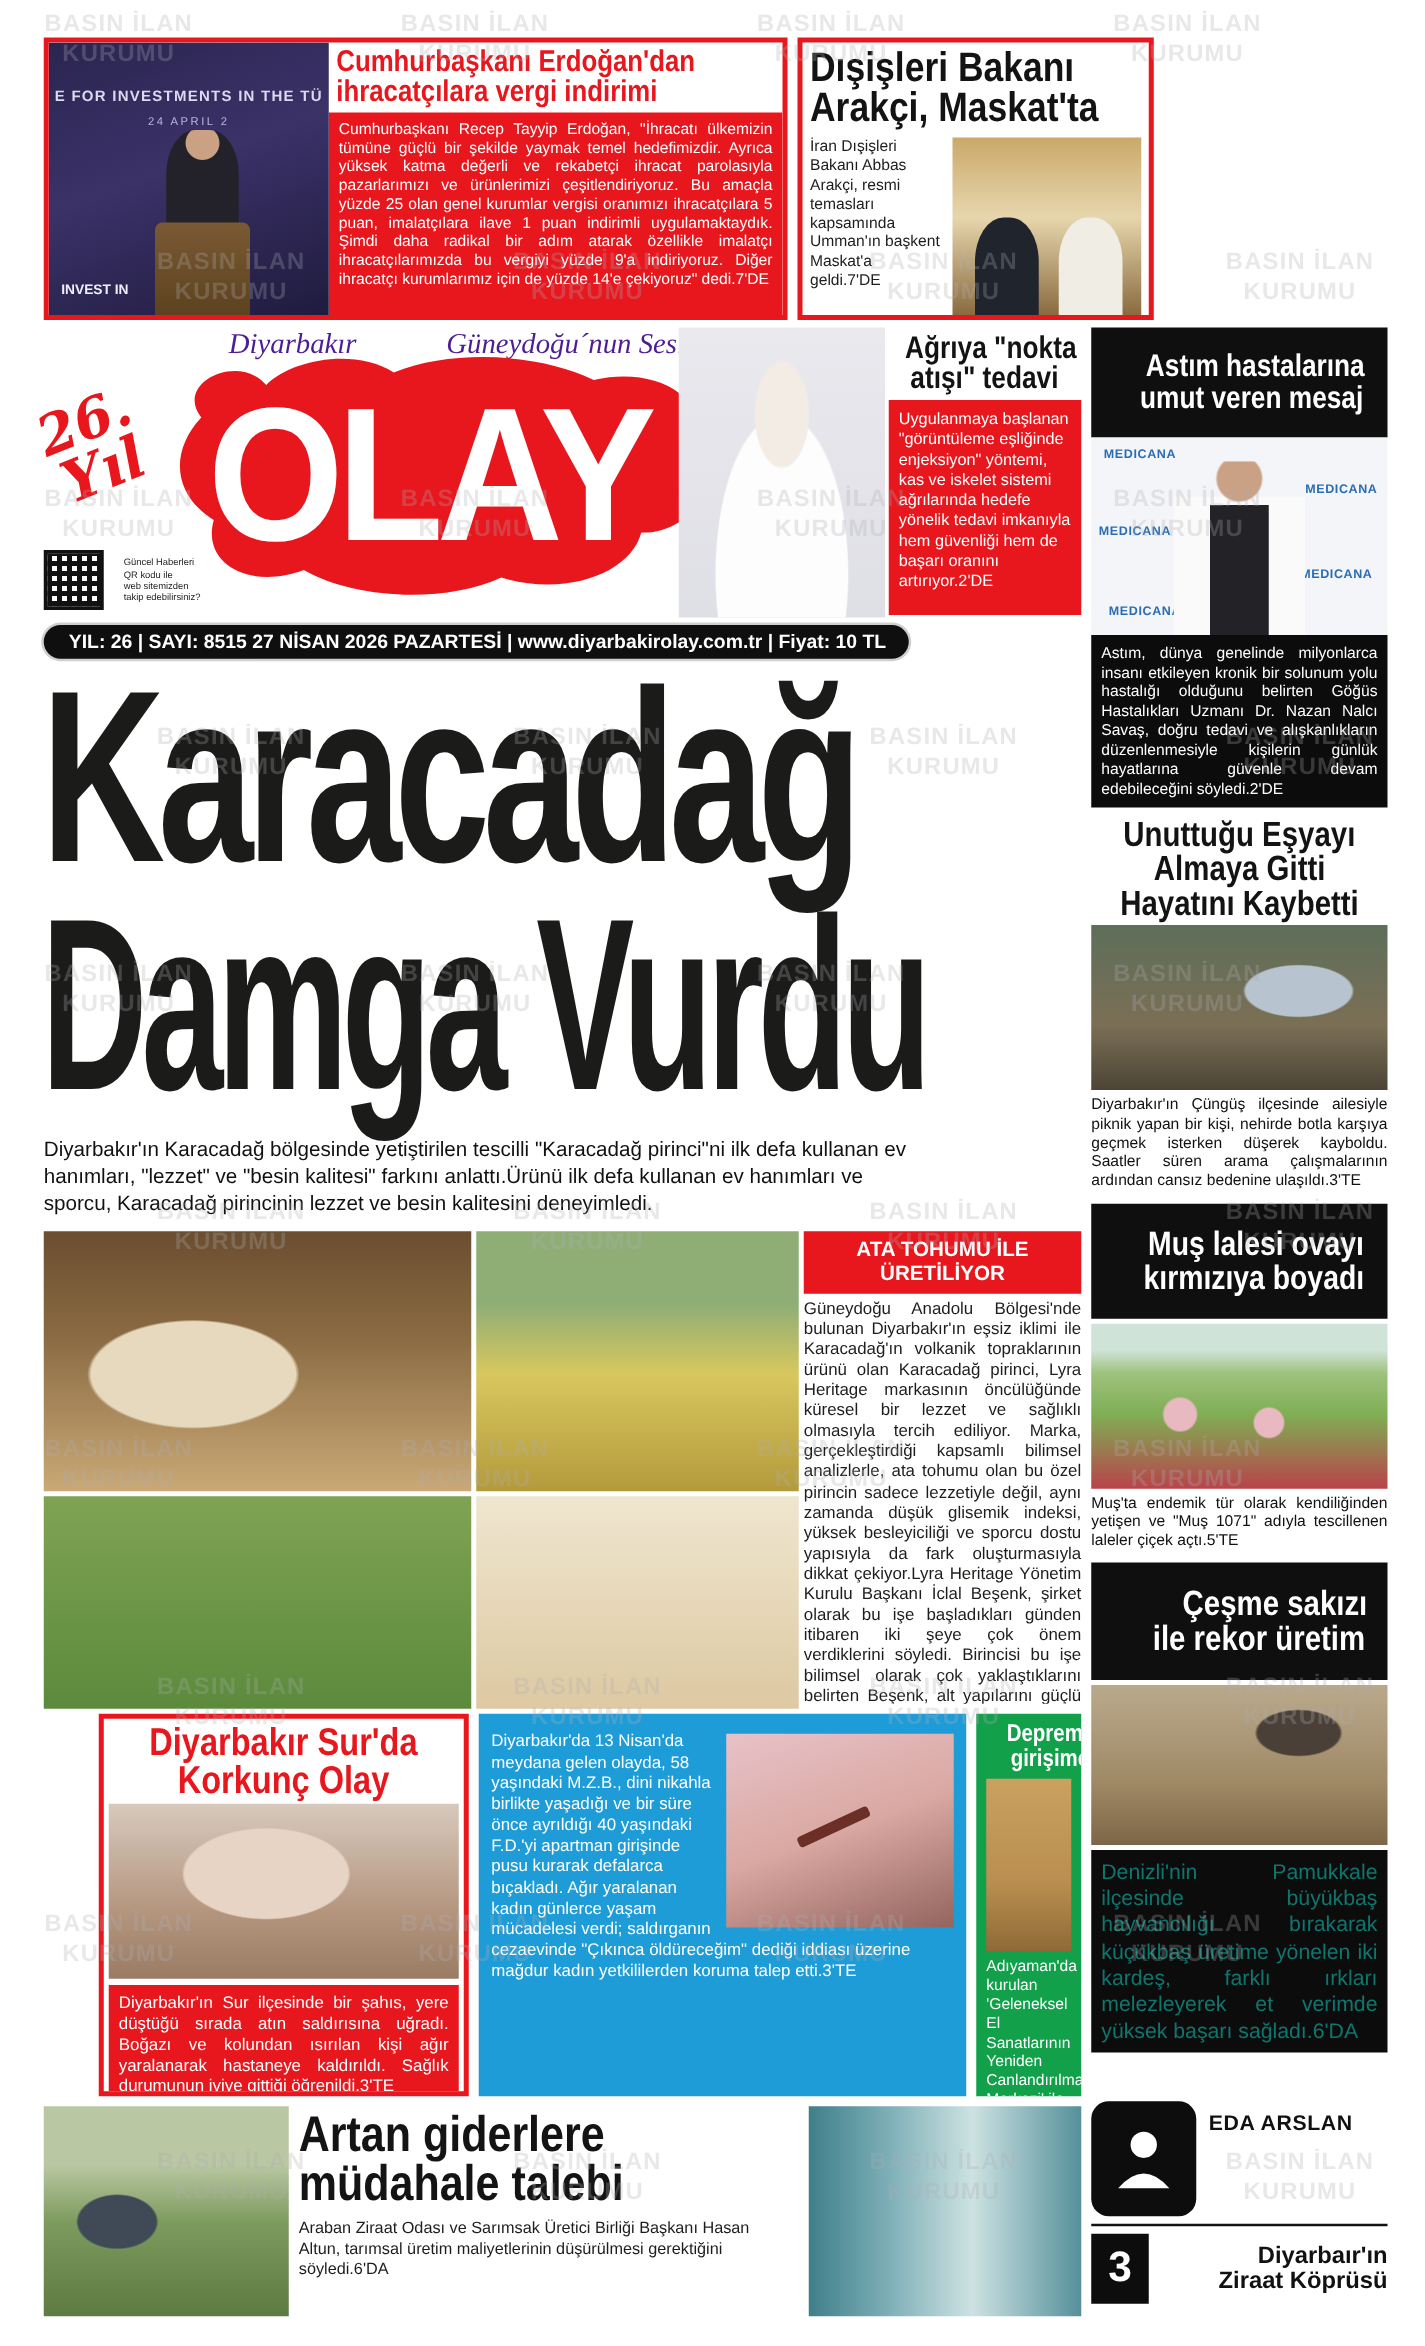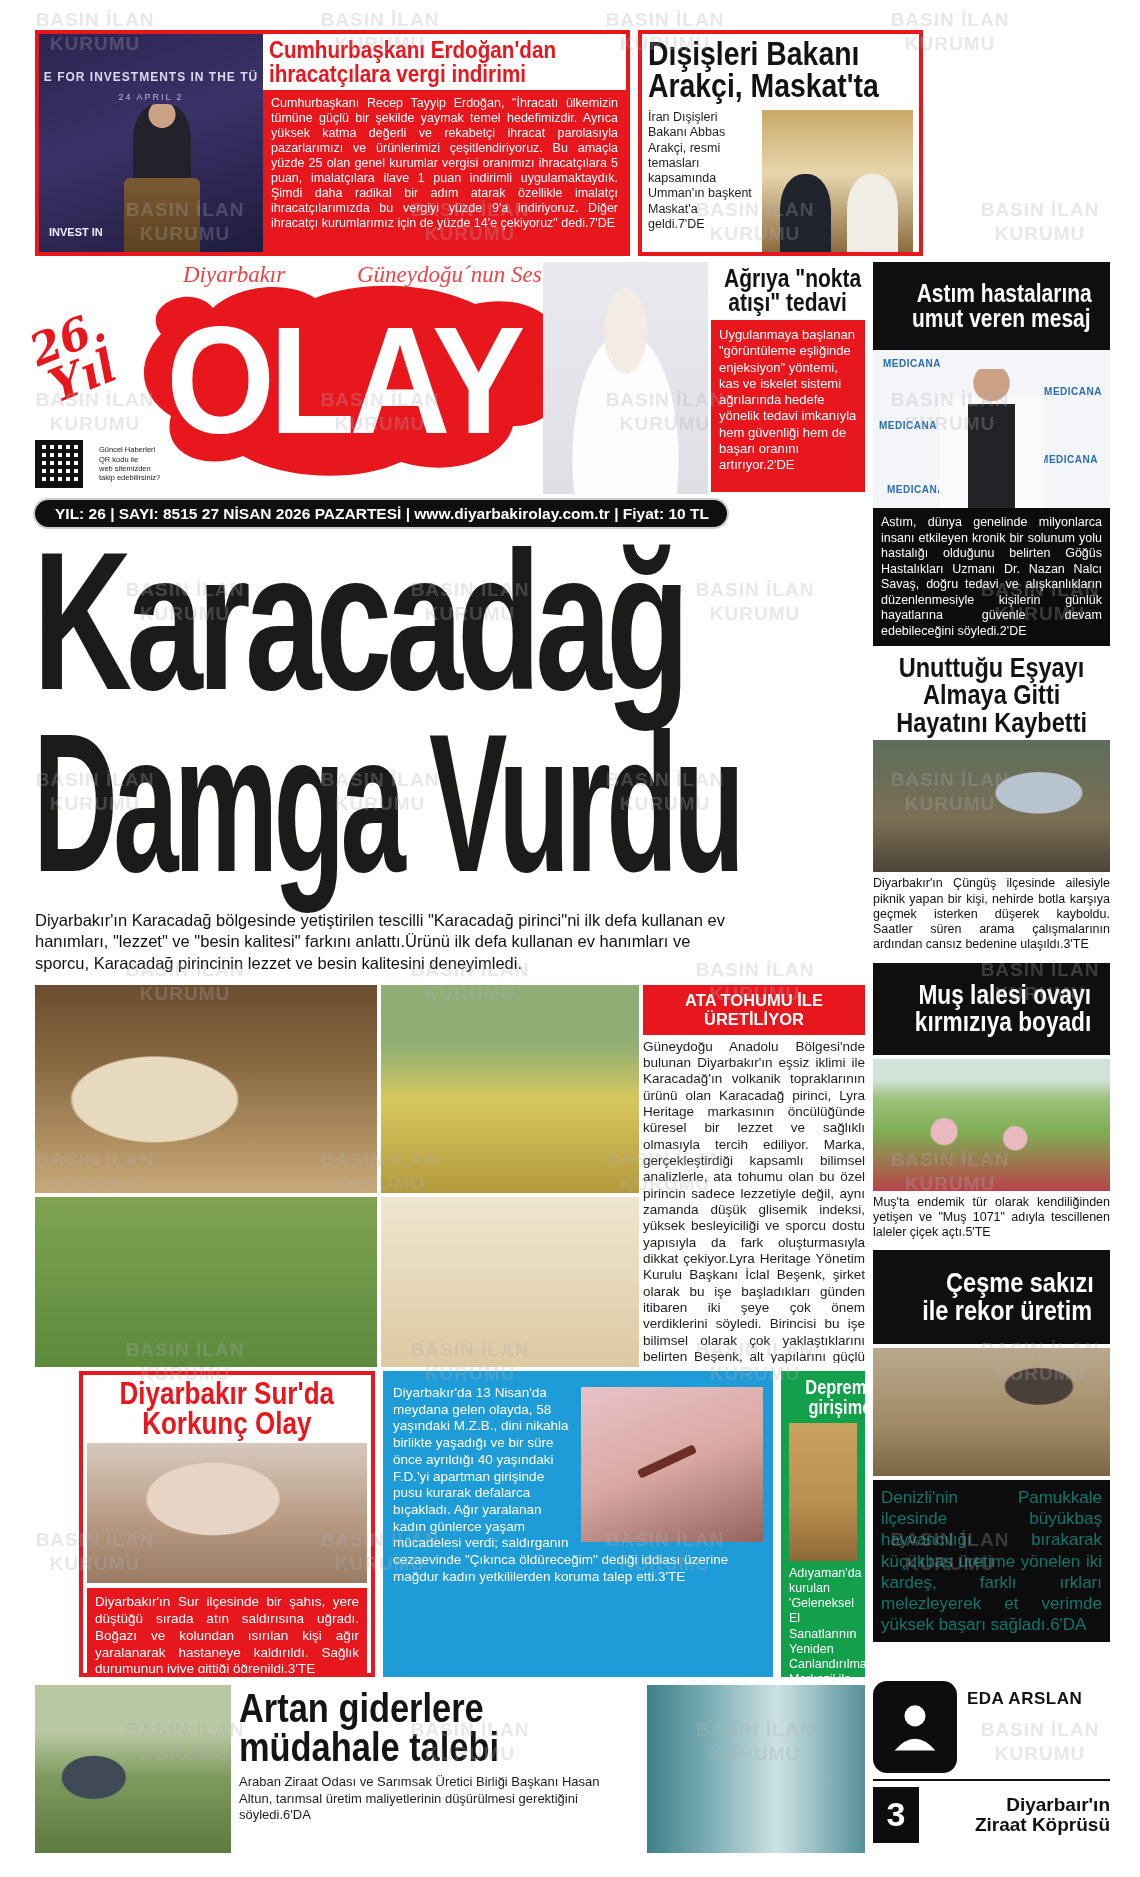--- a/index.html
+++ b/index.html
@@ -44,21 +44,21 @@
   
   .columns { display:flex; gap:8px; margin-top:6px; }
   .main-col { width:830px; }
   .rail { width:237px; display:flex; flex-direction:column; }
   
   .masthead { position:relative; height:232px; }
   .yil { position:absolute; left:2px; top:55px; color:#e8161d; font-family:"DejaVu Serif",serif;
          font-style:italic; font-weight:bold; transform:rotate(-22deg); text-align:center; line-height:.9; }
   .yil .l1 { font-size:44px; display:block; } .yil .l2 { font-size:46px; display:block; }
   .tagline { position:absolute; top:0; font-family:"Liberation Serif",serif; font-style:italic;
-             font-size:23px; color:#ef4444; }
+             font-size:23px; color:#4c1d95; }
   .tg1 { left:148px; } .tg2 { left:322px; }
   .map-wrap { position:absolute; left:68px; top:14px; width:480px; height:212px; }
   .map-wrap svg { position:absolute; inset:0; }
   .logo-text { position:absolute; left:0; right:0; top:28px; text-align:center; color:#fff;
                font-size:152px; font-weight:bold; letter-spacing:-6px; line-height:1;
                transform:scaleX(.92); transform-origin:center top; }
   .qr-block { position:absolute; left:0; bottom:6px; display:flex; gap:16px; align-items:center; }
   .qr { width:48px; height:48px; border:3px solid #111; background:
         repeating-linear-gradient(0deg,#111 0 4px,transparent 4px 8px),
         repeating-linear-gradient(90deg,#111 0 4px,#fff 4px 8px); }

